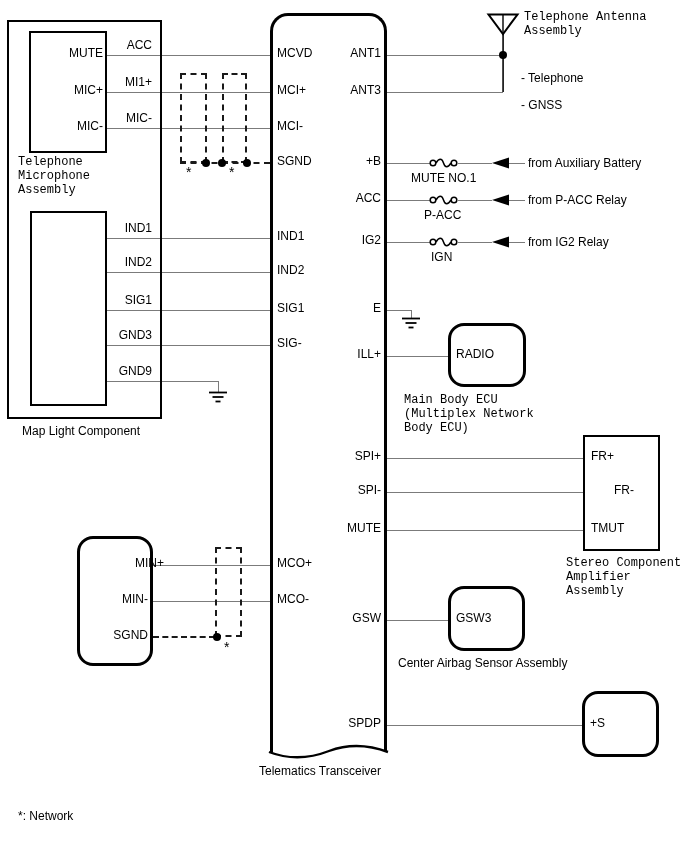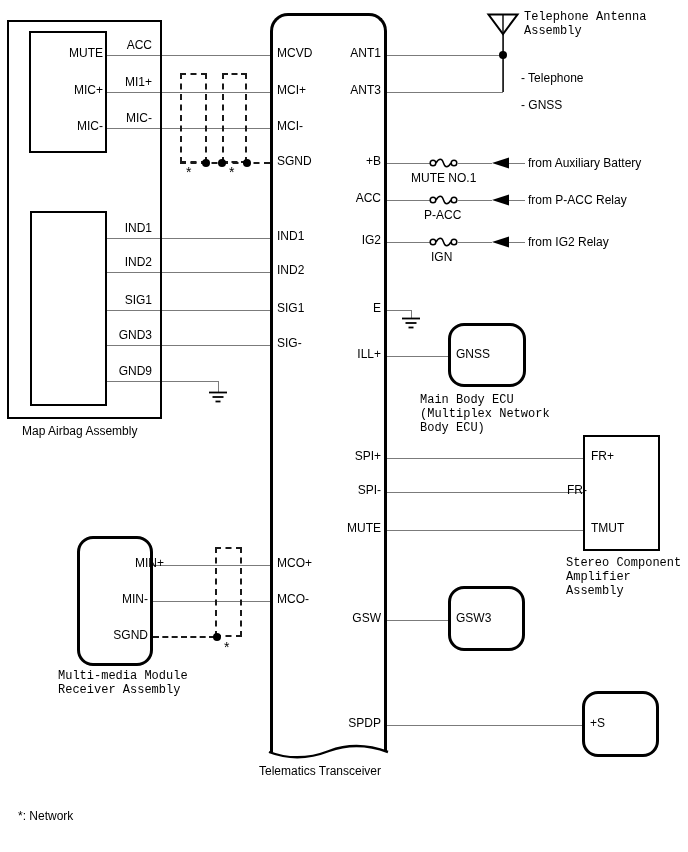--- a/index.html
+++ b/index.html
@@ -149,55 +149,56 @@
   <div class="t tr" style="right:307px;top:483px">SPI-</div>
   <div class="t tr" style="right:307px;top:521px">MUTE</div>
   <div class="t tr" style="right:307px;top:611px">GSW</div>
   <div class="t tr" style="right:307px;top:716px">SPDP</div>
 
   <div class="t" style="left:259px;top:764px">Telematics Transceiver</div>
 
   <div class="t tr" style="right:585px;top:46px">MUTE</div>
   <div class="t tr" style="right:585px;top:83px">MIC+</div>
   <div class="t tr" style="right:585px;top:119px">MIC-</div>
+  <div class="t wrap" style="left:18px;top:155px;width:135px">Telephone Microphone Assembly</div>
 
   <div class="t tr" style="right:536px;top:38px">ACC</div>
   <div class="t tr" style="right:536px;top:75px">MI1+</div>
   <div class="t tr" style="right:536px;top:111px">MIC-</div>
 
   <div class="t tr" style="right:536px;top:221px">IND1</div>
   <div class="t tr" style="right:536px;top:255px">IND2</div>
   <div class="t tr" style="right:536px;top:293px">SIG1</div>
   <div class="t tr" style="right:536px;top:328px">GND3</div>
   <div class="t tr" style="right:536px;top:364px">GND9</div>
-  <div class="t" style="left:22px;top:424px">Map Airbag Assembly</div>
+  <div class="t" style="left:22px;top:424px">Map Light Component</div>
 
   <div class="t wrap" style="left:524px;top:10px;width:125px">Telephone Antenna Assembly</div>
   <div class="t" style="left:521px;top:71px">- Telephone</div>
   <div class="t" style="left:521px;top:98px">- GNSS</div>
 
   <div class="t" style="left:411px;top:171px">MUTE NO.1</div>
   <div class="t" style="left:528px;top:156px">from Auxiliary Battery</div>
   <div class="t" style="left:424px;top:208px">P-ACC</div>
   <div class="t" style="left:528px;top:193px">from P-ACC Relay</div>
   <div class="t" style="left:431px;top:250px">IGN</div>
   <div class="t" style="left:528px;top:235px">from IG2 Relay</div>
 
-  <div class="t" style="left:456px;top:347px">GNSS</div>
-  <div class="t wrap" style="left:420px;top:393px;width:165px">Main Body ECU (Multiplex Network Body ECU)</div>
+  <div class="t" style="left:456px;top:347px">RADIO</div>
+  <div class="t wrap" style="left:404px;top:393px;width:165px">Main Body ECU (Multiplex Network Body ECU)</div>
 
   <div class="t" style="left:591px;top:449px">FR+</div>
-  <div class="t" style="left:567px;top:483px">FR-</div>
+  <div class="t" style="left:614px;top:483px">FR-</div>
   <div class="t" style="left:591px;top:521px">TMUT</div>
   <div class="t wrap" style="left:566px;top:556px;width:125px">Stereo Component Amplifier Assembly</div>
 
   <div class="t" style="left:456px;top:611px">GSW3</div>
+  <div class="t" style="left:398px;top:656px">Center Airbag Sensor Assembly</div>
 
   <div class="t" style="left:590px;top:716px">+S</div>
 
   <div class="t tr" style="right:524px;top:556px">MIN+</div>
   <div class="t tr" style="right:540px;top:592px">MIN-</div>
   <div class="t tr" style="right:540px;top:628px">SGND</div>
-  <div class="t wrap" style="left:58px;top:669px;width:130px">Multi-media Module Receiver Assembly</div>
 
   <div class="t" style="left:18px;top:809px">*: Network</div>
 
 </div>
 
 </body></html>

